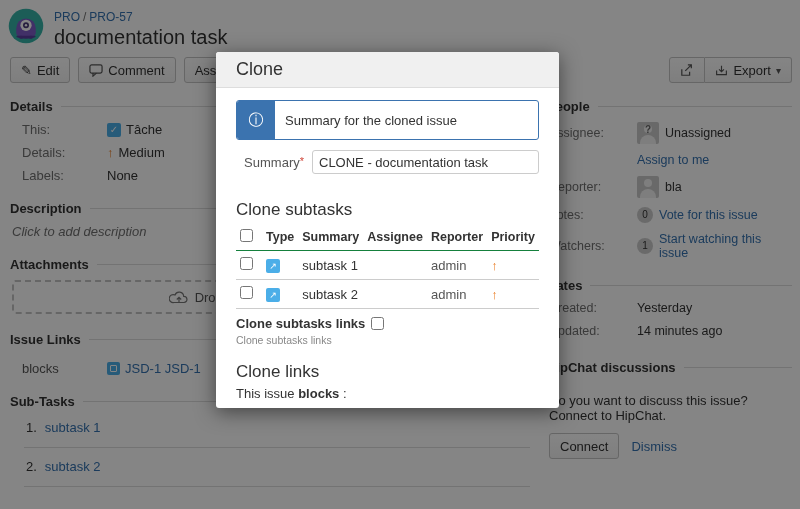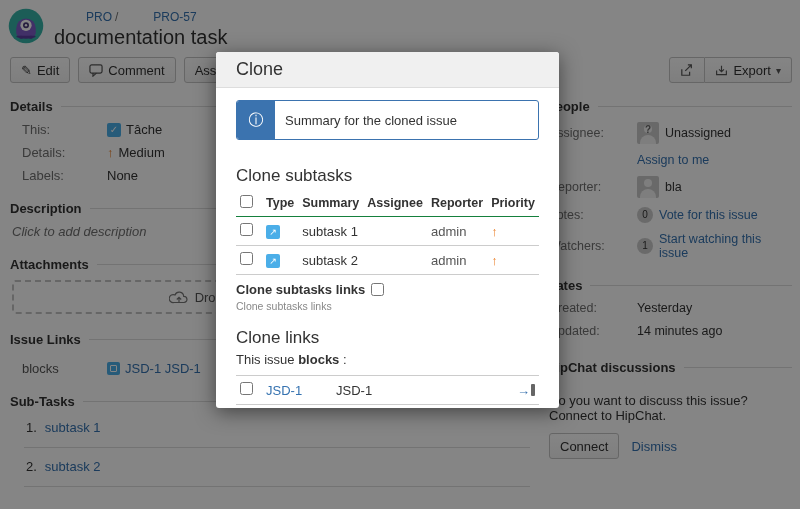--- a/index.html
+++ b/index.html
@@ -5,21 +5,21 @@
   * { margin:0; padding:0; box-sizing:border-box; }
   html,body { width:800px; height:509px; overflow:hidden; }
   body { font-family:"Liberation Sans", sans-serif; background:#fff; position:relative; color:#333; }
 
   
   .page { position:absolute; inset:0; background:#fff; }
   .page-header { display:flex; align-items:flex-start; padding:8px 10px 0 8px; gap:10px; }
   .proj-avatar { width:36px; height:36px; flex:0 0 36px; }
   .hd-text { padding-top:2px; }
   .breadcrumb { font-size:12px; }
-  .breadcrumb a { color:#3572b0; text-decoration:none;margin-left:32px; }
+  .breadcrumb a { color:#3572b0; text-decoration:none; }
   .breadcrumb .sep { color:#707070; padding:0 3px; }
   .issue-title { font-size:20px; font-weight:normal; color:#333; margin-top:2px; }
 
   .toolbar { display:flex; align-items:center; gap:8px; padding:8px 8px 0 10px; }
   .btn { display:inline-flex; align-items:center; gap:5px; height:26px; padding:0 10px;
          font-size:13px; color:#333; background:linear-gradient(#ffffff,#f2f2f2);
          border:1px solid #c4c4c4; border-radius:3px; cursor:pointer; white-space:nowrap; }
   .btn-group { display:flex; }
   .btn-group .btn { border-radius:0; }
   .btn-group .btn + .btn { border-left:none; }
@@ -308,20 +308,24 @@
   <div class="modal-header">Clone</div>
   <div class="modal-body">
 
     <div class="info-box">
       <div class="ic">
           <span>ⓘ</span>
         </div>
       <div class="tx">Summary for the cloned issue</div>
     </div>
 
+    <div class="form-row">
+      <label><span>Summary</span><span class="req">*</span></label>
+      <input type="text" value="CLONE - documentation task" style="">
+    </div>
 
     <h2 class="m-h2 first">Clone subtasks</h2>
     <table class="m-table">
       <thead>
         <tr>
           <th class="cb-col"><input type="checkbox" style=""></th>
           <th>Type</th>
           <th>Summary</th>
           <th>Assignee</th>
           <th>Reporter</th>

